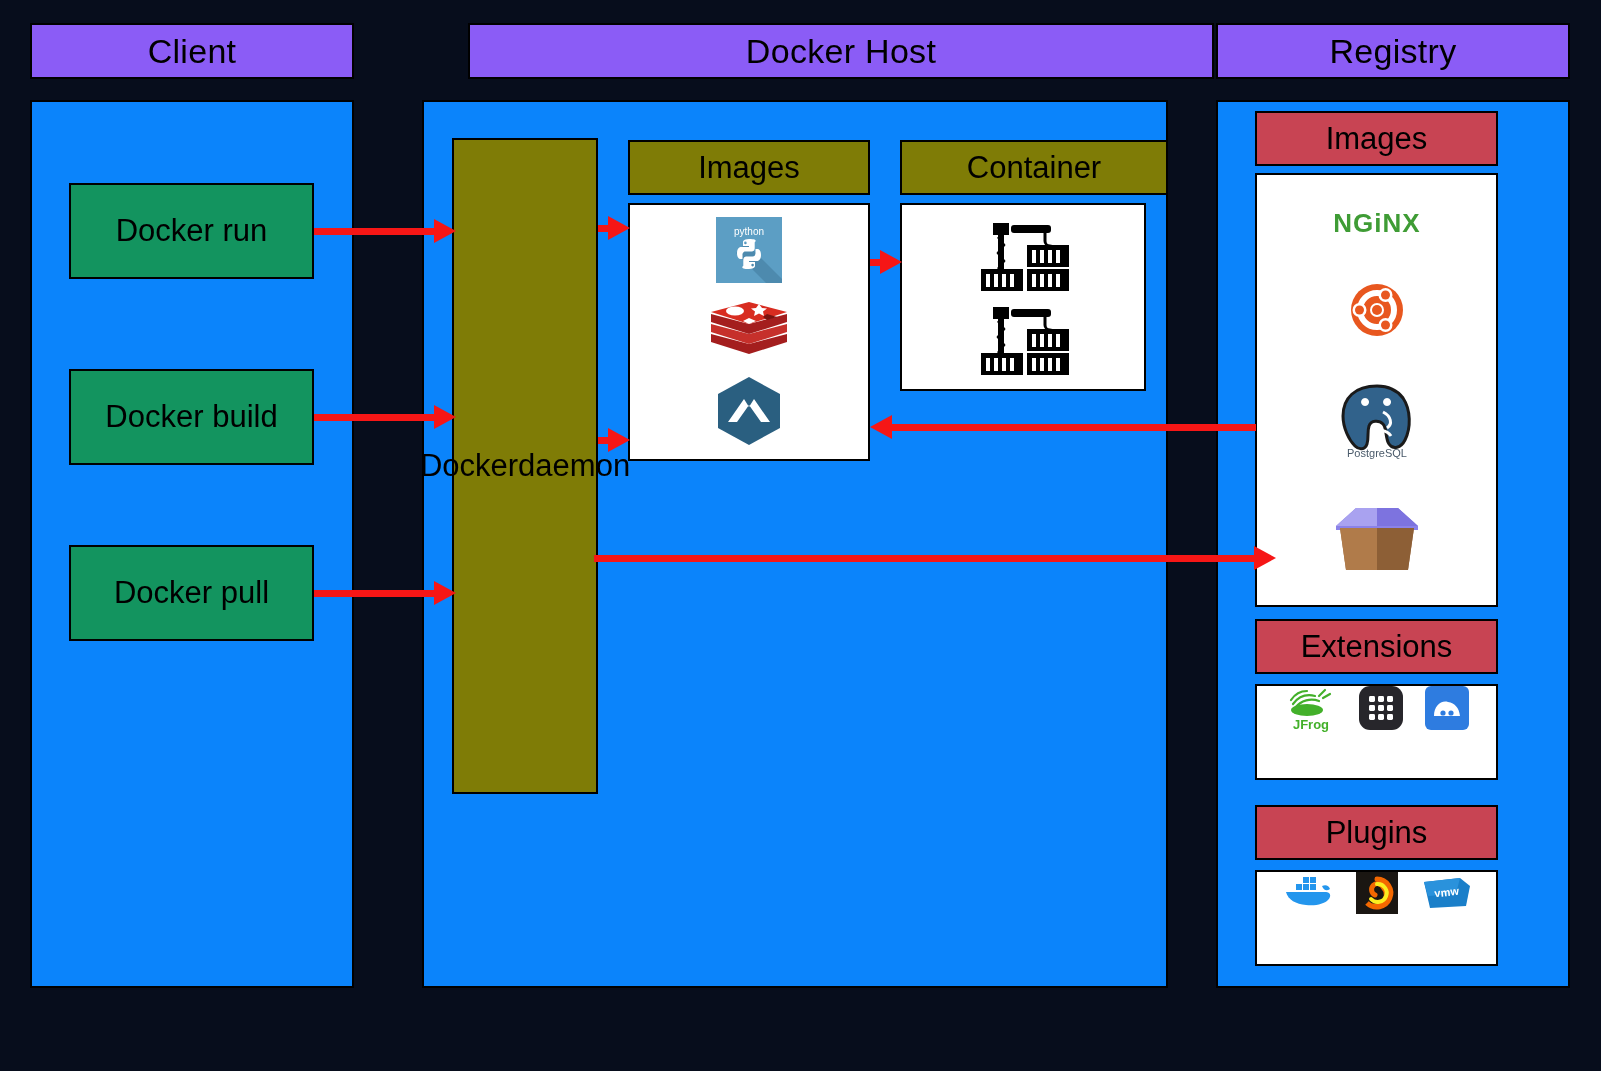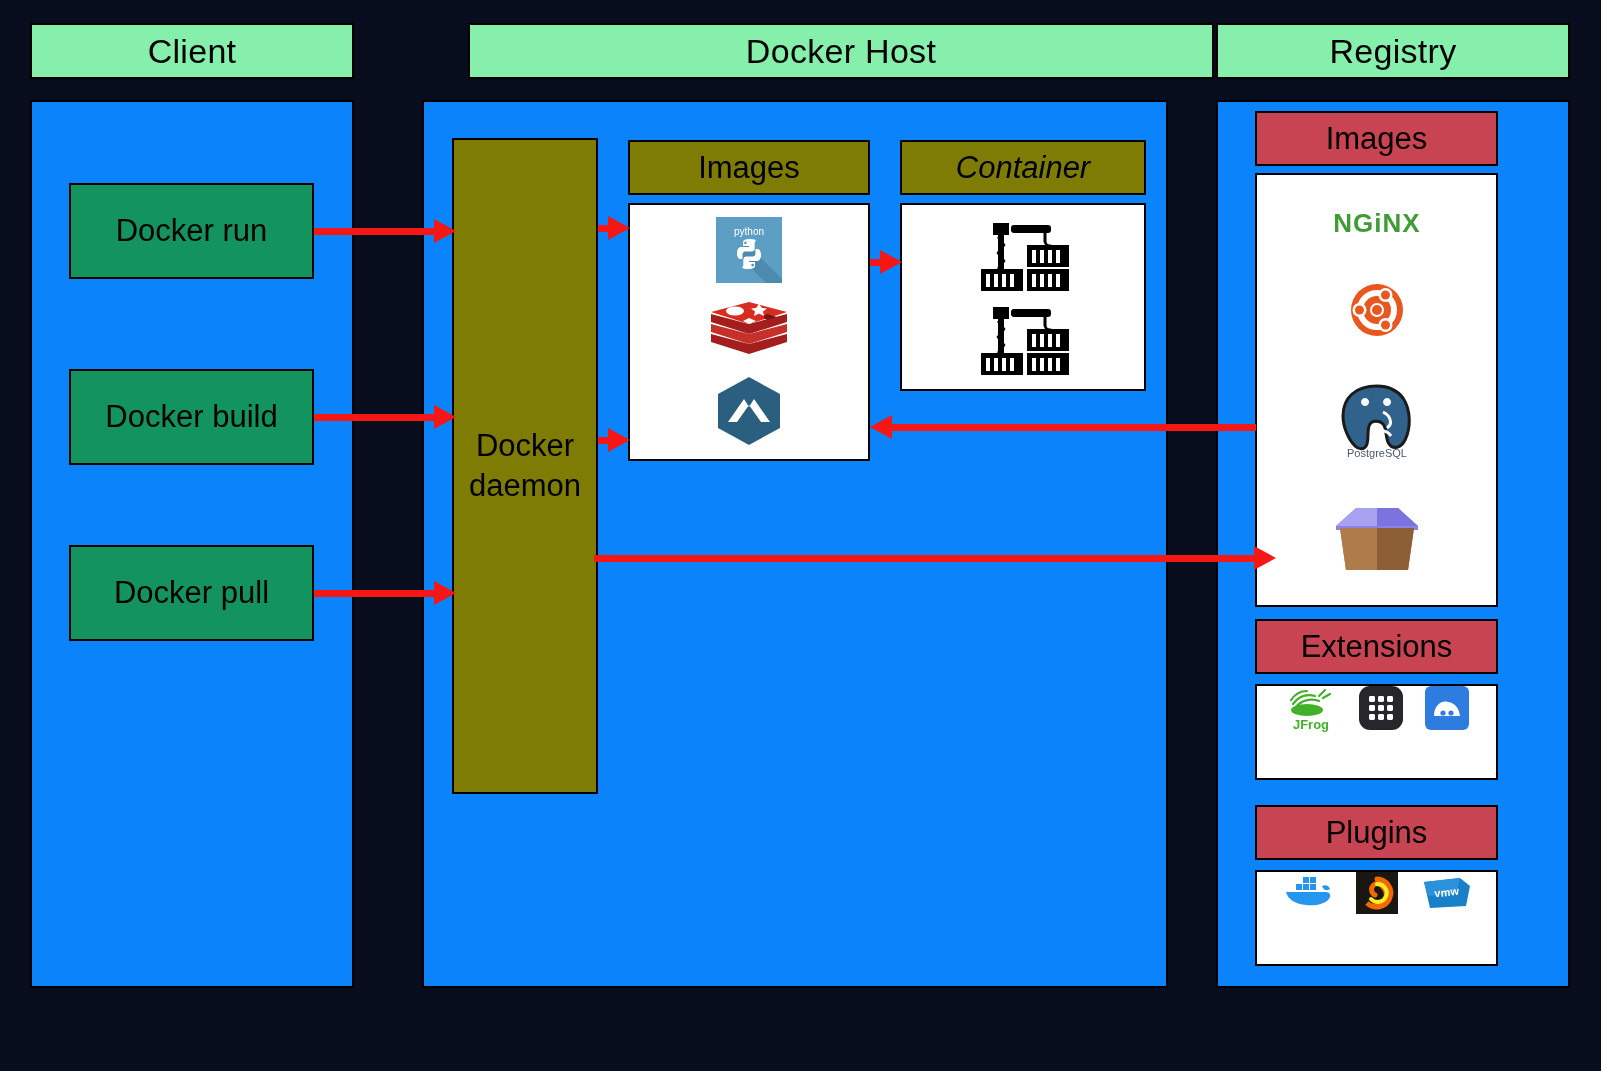--- a/index.html
+++ b/index.html
@@ -12,21 +12,21 @@
     width: 1601px;
     height: 1071px;
     background: #070d1c;
     font-family: "Liberation Sans", sans-serif;
     overflow: hidden;
   }
 
   
   .col-header {
     position: absolute;
-    background: #86efac;
+    background: #8b5cf6;
     border: 2px solid #000;
     box-sizing: border-box;
     display: flex;
     align-items: center;
     justify-content: center;
     color: #000;
     font-size: 34px;
     letter-spacing: 0.3px;
   }
 
@@ -150,21 +150,21 @@
   <div class="cmd-box" style="left:69px; top:545px; width:245px; height:96px;">
     <span>Docker pull</span>
   </div>
 
   <div class="col-header" style="left:422px; top:23px; width:746px; height:56px;margin-left:46px;">
     <span>Docker Host</span>
   </div>
 
   <div class="col-body" style="left:422px; top:100px; width:746px; height:888px;"></div>
 
-  <div class="olive" style="left:452px; top:138px; width:146px; height:656px; flex-direction:column;">
+  <div class="olive" style="left:452px; top:138px; width:146px; height:656px; flex-direction:row;">
     <span>Docker</span>
     <span>daemon</span>
   </div>
 
   <div class="olive" style="left:628px; top:140px; width:242px; height:55px;">
     <span>Images</span>
   </div>
 
   <div class="white-panel" style="left:628px; top:203px; width:242px; height:258px; justify-content:space-around; padding:6px 0;">
 
@@ -196,21 +196,21 @@
     </span>
 
     <span class="logo">
       <svg width="70" height="72" viewBox="0 0 70 72">
         <polygon points="35,2 66,19 66,53 35,70 4,53 4,19" fill="#2a5f80"></polygon>
         <path d="M14 47 L30 24 L35 32 L40 24 L56 47 L47 47 L35 30 L23 47 Z" fill="#ffffff"></path>
       </svg>
     </span>
   </div>
 
-  <div class="olive" style="left:900px; top:140px; width:246px; height:55px;font-style:italic;">
+  <div class="olive" style="left:900px; top:140px; width:268px; height:55px;">
     <span>Container</span>
   </div>
 
   <div class="white-panel" style="left:900px; top:203px; width:246px; height:188px; justify-content:space-around; padding:8px 0;">
     <span class="logo">
       <svg width="96" height="72" viewBox="0 0 96 72">
         <g fill="#000000">
           <rect x="18" y="4" width="16" height="12"></rect>
           <rect x="36" y="6" width="40" height="8" rx="3"></rect>
           <path d="M70 14 v8 a5 5 0 0 0 5 5 a5 5 0 0 1 0 10" stroke="#000" stroke-width="3" fill="none"></path>

